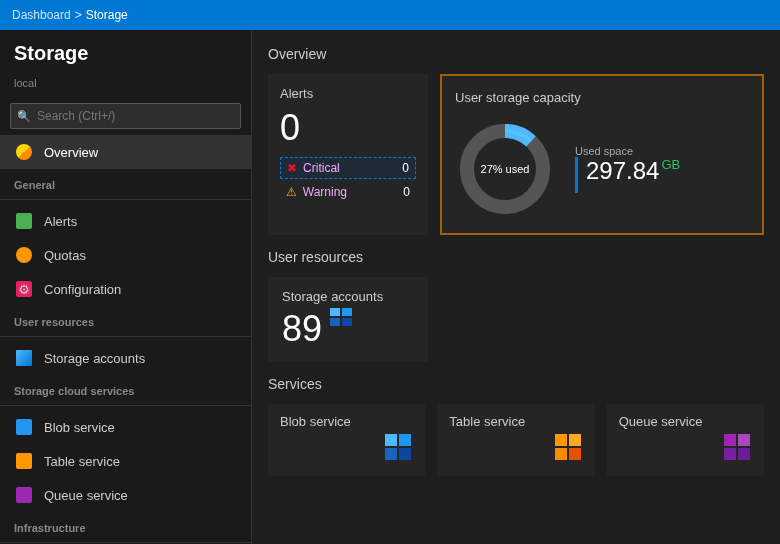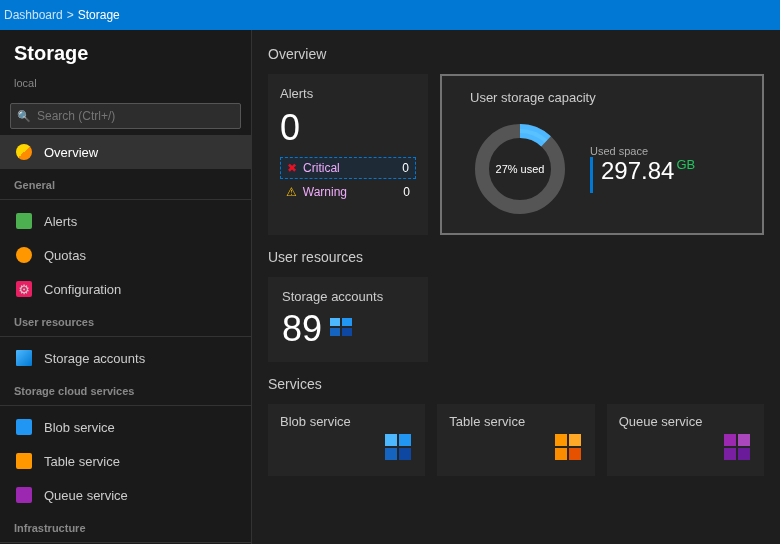--- a/index.html
+++ b/index.html
@@ -1,19 +1,19 @@
 <!DOCTYPE html>
 <html><head>
   <meta charset="utf-8">
   <style>
     * { box-sizing: border-box; margin: 0; padding: 0; }
     body { background: #1a1a1a; color: #fff; font-family: 'Segoe UI', Arial, sans-serif; width: 780px; height: 544px; overflow: hidden; }
 
     
-    .top-nav { background: #0078d4; height: 30px; display: flex; align-items: center; padding: 0 4px; font-size: 12px; }
+    .top-nav { background: #0078d4; height: 30px; display: flex; align-items: center; padding: 0 12px; font-size: 12px; }
     .breadcrumb-link { color: #cce4f7; cursor: pointer; }
     .breadcrumb-sep { color: #cce4f7; margin: 0 4px; }
     .breadcrumb-current { color: #fff; }
 
     
     .app-layout { display: flex; height: 514px; }
 
     
     .sidebar { width: 252px; background: #1a1a1a; border-right: 1px solid #333; display: flex; flex-direction: column; flex-shrink: 0; }
     .sidebar-header { padding: 12px 14px 8px; }
@@ -43,37 +43,37 @@
     .alert-count { font-size: 36px; font-weight: 300; color: #fff; margin-bottom: 8px; }
     .alert-row { display: flex; align-items: center; gap: 6px; font-size: 12px; padding: 3px 6px; margin-bottom: 3px; }
     .alert-row.critical { border: 1px dashed #0078d4; background: #1e2a35; }
     .alert-row.warning { background: transparent; }
     .alert-label { color: #f0abfc; flex: 1; }
     .alert-val { color: #fff; }
     .icon-critical { color: #e81123; font-size: 12px; }
     .icon-warning { color: #ffc107; font-size: 12px; }
 
     
-    .capacity-card { flex: 1; background: #252525; padding: 14px 28px; border: 2px solid #737373; display: flex; align-items: center; gap: 20px; }
+    .capacity-card { flex: 1; background: #252525; padding: 14px 13px; border: 2px solid #a16207; display: flex; align-items: center; gap: 20px; }
     .capacity-title { font-size: 13px; color: #ccc; margin-bottom: 14px; }
     .donut-container { position: relative; width: 100px; height: 100px; flex-shrink: 0; }
     .donut-label { position: absolute; top: 50%; left: 50%; transform: translate(-50%, -50%); font-size: 11px; color: #fff; text-align: center; }
     .capacity-stats { display: flex; flex-direction: row; }
     .stat-row { display: flex; flex-direction: column; }
     .stat-bar { width: 3px; height: 36px; background: #0078d4; margin-right: 8px; display: inline-block; vertical-align: middle; }
     .stat-info { display: flex; align-items: flex-start; }
     .stat-label { font-size: 11px; color: #aaa; }
     .stat-value { font-size: 24px; font-weight: 300; color: #fff; }
     .stat-unit { font-size: 13px; color: #22c55e; margin-left: 2px; }
 
     
     .user-resources-section { margin-bottom: 14px; }
     .storage-accounts-card { background: #252525; padding: 12px 14px; width: 160px; }
     .sa-title { font-size: 13px; color: #ccc; margin-bottom: 4px; }
-    .sa-count { font-size: 36px; font-weight: 300; color: #fff; display: flex; align-items: center; gap: 8px; }
+    .sa-count { font-size: 36px; font-weight: 300; color: #fff; display: flex; align-items: flex-start; gap: 8px; }
 
     
     .services-row { display: flex; gap: 12px; }
     .service-card { background: #252525; flex: 1; padding: 10px 12px; min-height: 72px; display: flex; flex-direction: column; justify-content: space-between; }
     .service-title { font-size: 13px; color: #ccc; }
     .service-icon { align-self: flex-end; }
 
     
     .icon-overview { width: 16px; height: 16px; background: linear-gradient(135deg, #ffd700 50%, #ff8c00 50%); border-radius: 50%; }
     .icon-alerts-nav { width: 16px; height: 16px; background: #4caf50; border-radius: 2px; }

